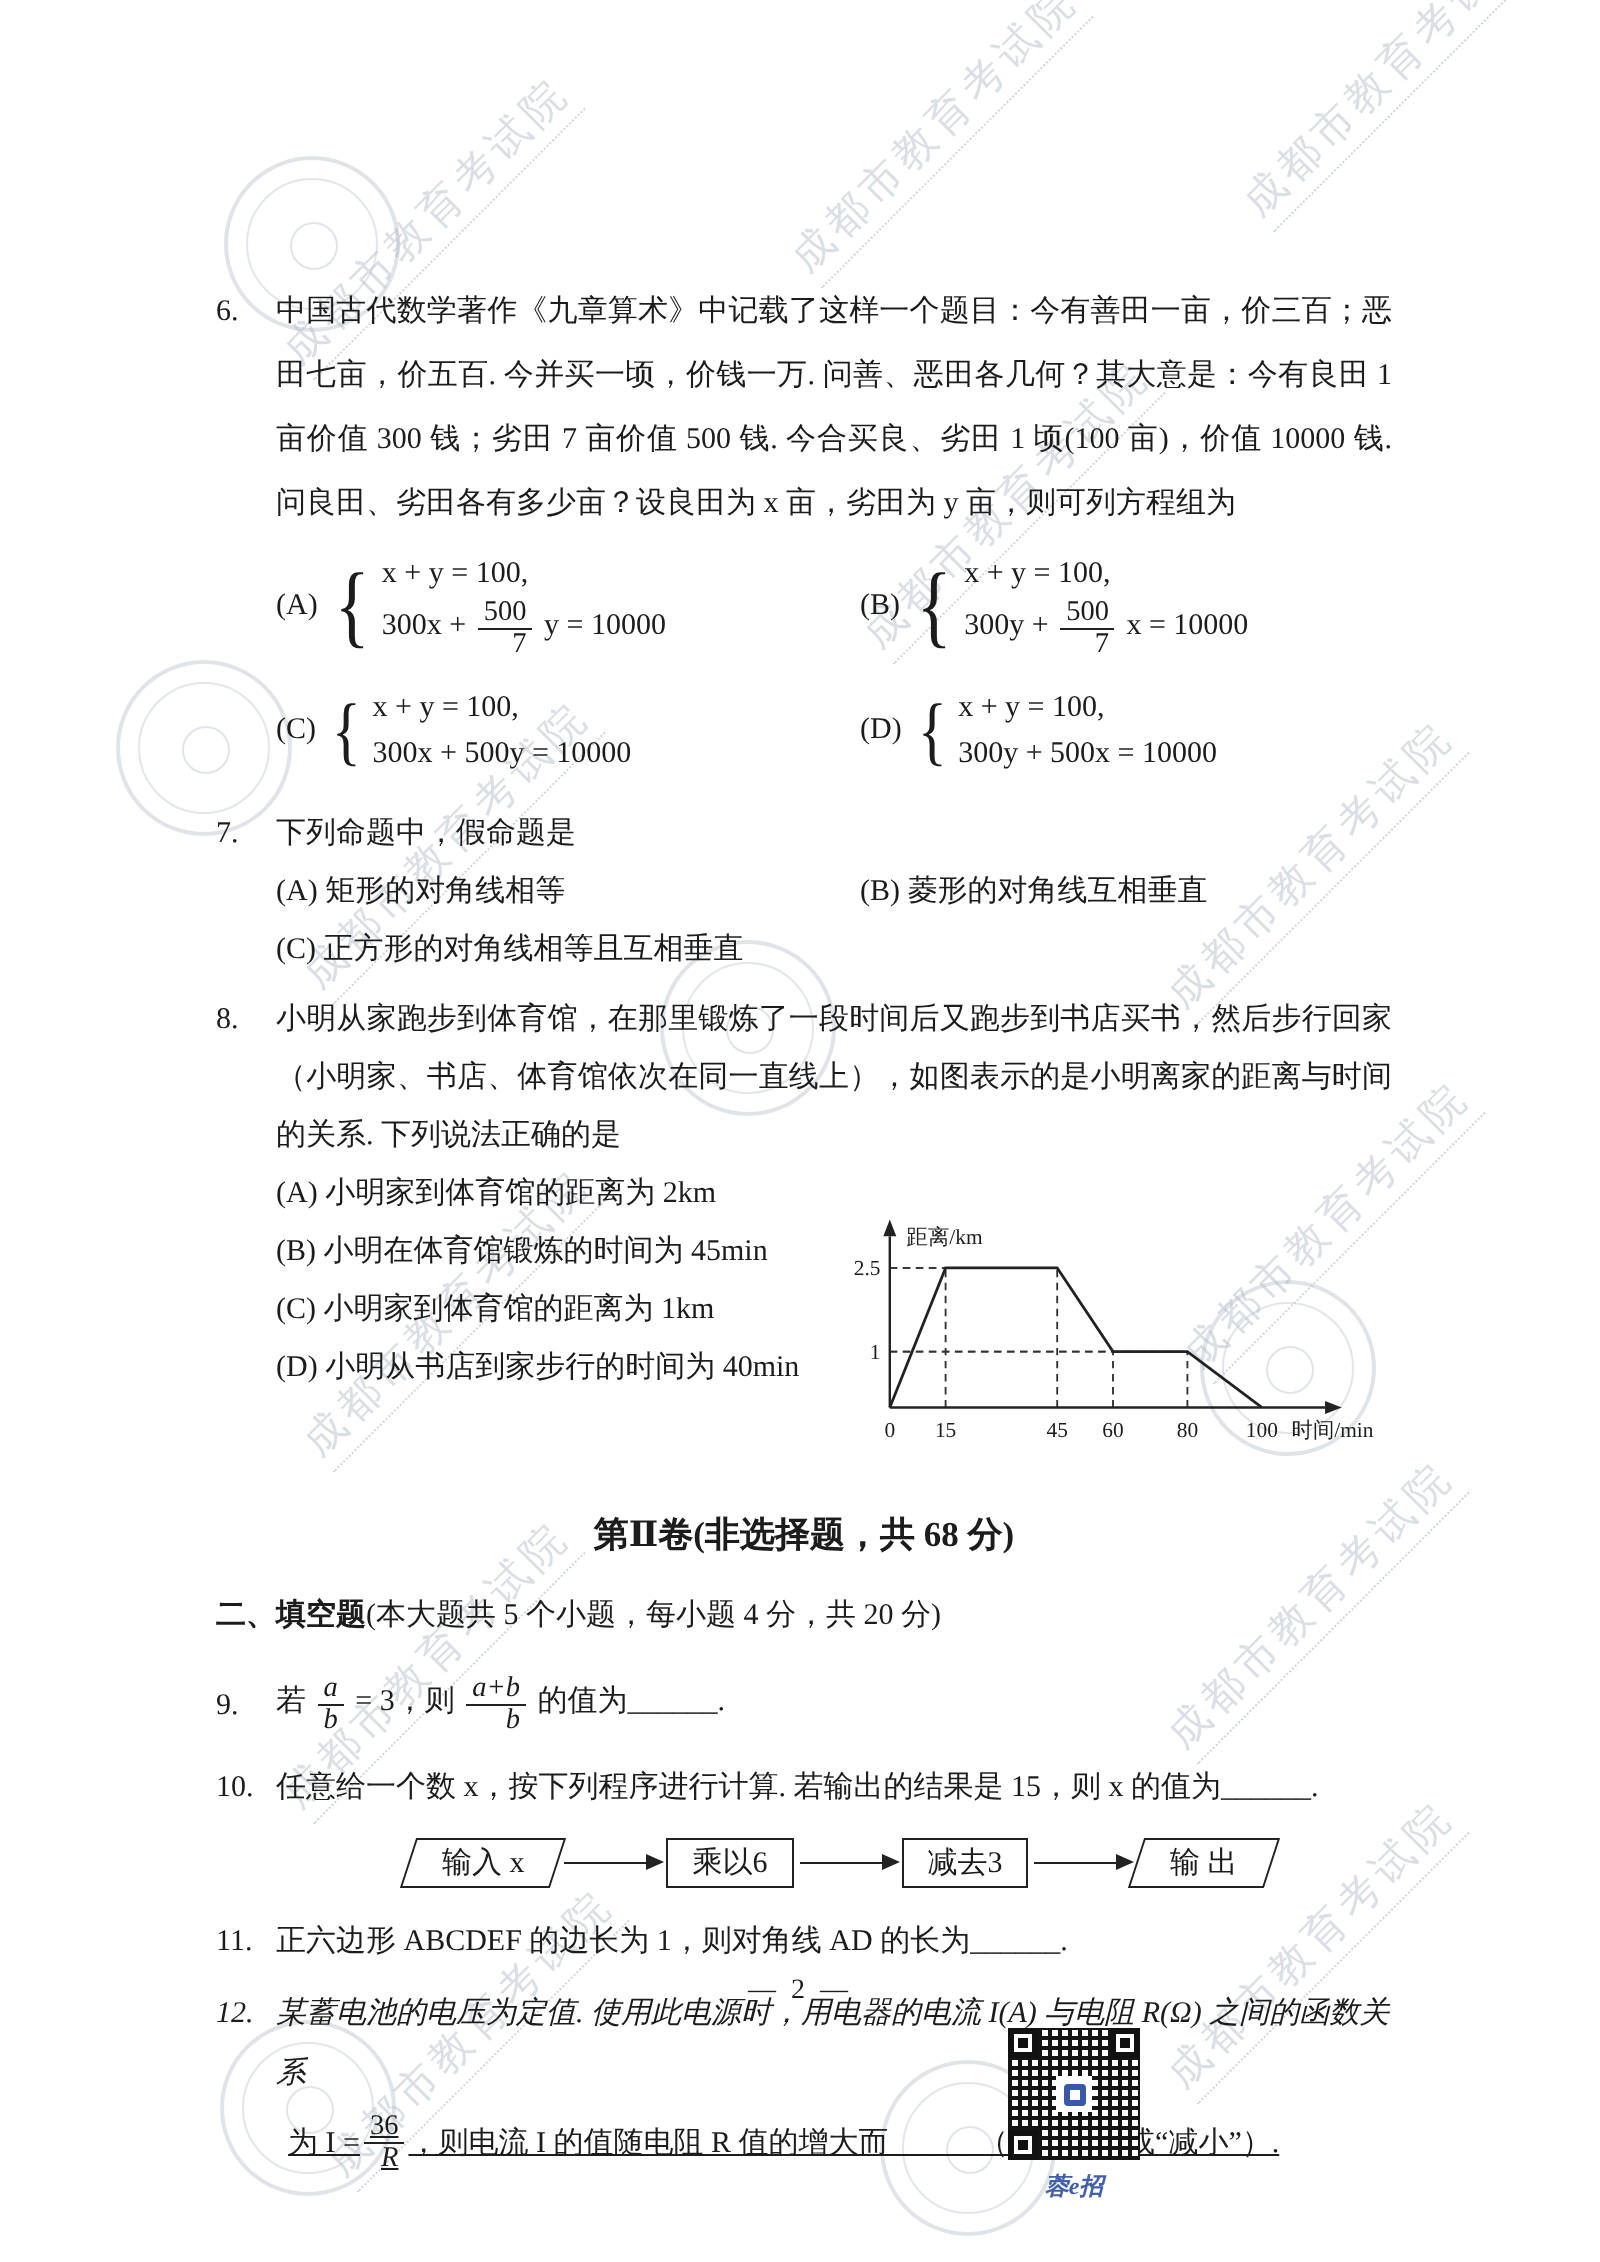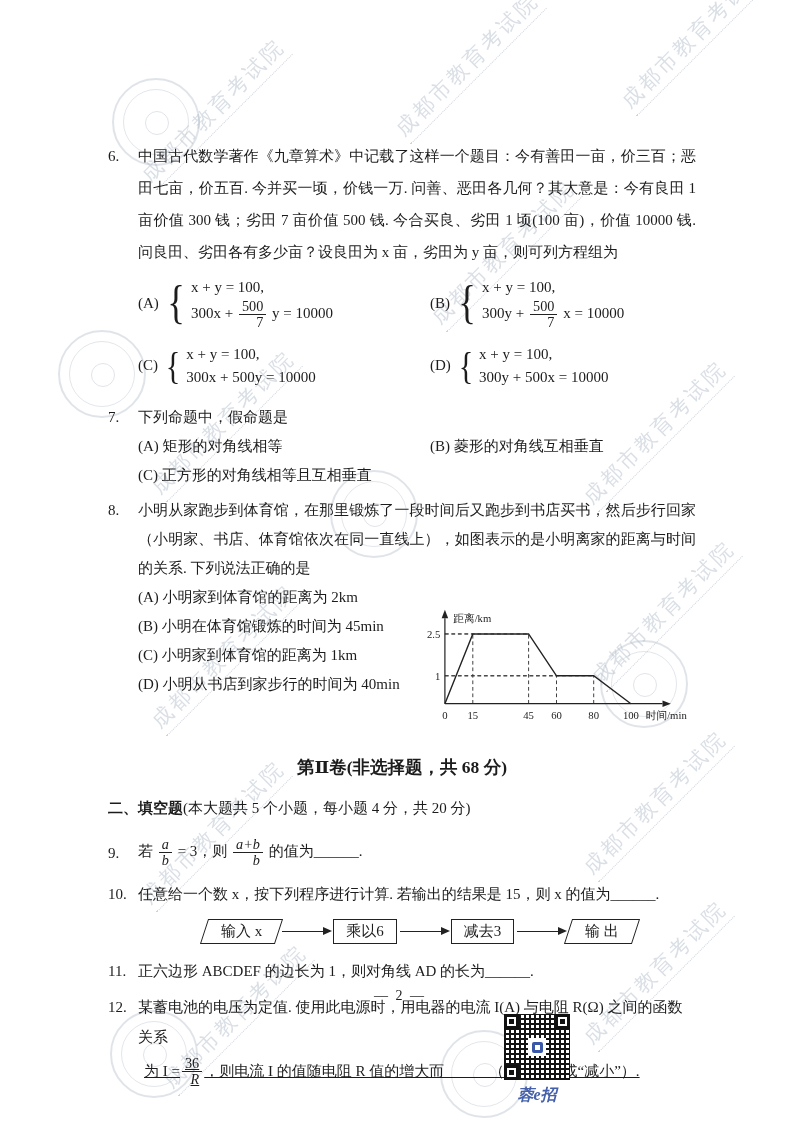--- a/index.html
+++ b/index.html
@@ -69,21 +69,21 @@
   .finder{position:absolute;width:15px;height:15px;border:3px solid #111;background:#fff;box-sizing:border-box;}
   .finder:after{content:'';position:absolute;inset:2px;background:#111;}
   .f-tl{left:0;top:0;} .f-tr{right:0;top:0;} .f-bl{left:0;bottom:0;}
   .qlogo{position:absolute;left:50%;top:50%;width:18px;height:18px;margin:-9px 0 0 -9px;
          background:#fff;display:flex;align-items:center;justify-content:center;}
   .ring{width:11px;height:11px;border:3px solid #e8721c;border-radius:50%;box-sizing:border-box;display:inline-block;}
   .ring.blue{border-color:#3a57a8;border-radius:2px;}
   .qr-cap{margin-top:5px;font-size:10px;white-space:nowrap;}
   .cap-left{color:#b35418;font-weight:bold;display:flex;align-items:center;justify-content:center;gap:3px;}
   .cap-left .ring{width:9px;height:9px;border-width:2.5px;flex:none;}
-  .cap-right{color:#4560ab;font-weight:bold;font-style:italic;font-size:16px;}
+  .cap-right{color:#4560ab;font-weight:bold;font-style:italic;font-size:12px;}
 </style>
 </head>
 <body>
 
 <div>
   <div class="wm" style="left:372px;top:50px;"><span>成都市教育考试院</span><span class="wm-sub"></span></div>
   <div class="wm" style="left:598px;top:22px;"><span>成都市教育考试院</span><span class="wm-sub"></span></div>
   <div class="wm" style="left:118px;top:96px;"><span>成都市教育考试院</span><span class="wm-sub"></span></div>
   <div class="wm" style="left:408px;top:238px;"><span>成都市教育考试院</span><span class="wm-sub"></span></div>
   <div class="wm" style="left:128px;top:408px;"><span>成都市教育考试院</span><span class="wm-sub"></span></div>
@@ -229,21 +229,21 @@
     <span class="fbox"><span>减去3</span></span>
     <span class="farrow"></span>
     <span class="pgram"><span>输 出</span></span>
   </div>
 
   <div class="fillq">
     <span class="qnum">11.</span>
     <span class="qtext">正六边形 ABCDEF 的边长为 1，则对角线 AD 的长为______.</span>
   </div>
 
-  <div class="fillq" style="margin-bottom:0;">
+  <div class="fillq" style="margin-bottom:0;font-style:italic;">
     <span class="qnum">12.</span>
     <span class="qtext">某蓄电池的电压为定值. 使用此电源时，用电器的电流 I(A) 与电阻 R(Ω) 之间的函数关系</span>
   </div>
   <div class="fracline" style="margin-left:36px;text-decoration:underline;">
     <span>为 I =</span>
     <span class="frac">
         <span class="num">36</span>
         <span class="den it">R</span>
       </span>
     <span>，则电流 I 的值随电阻 R 值的增大而______（填“增大”或“减小”）.</span>

